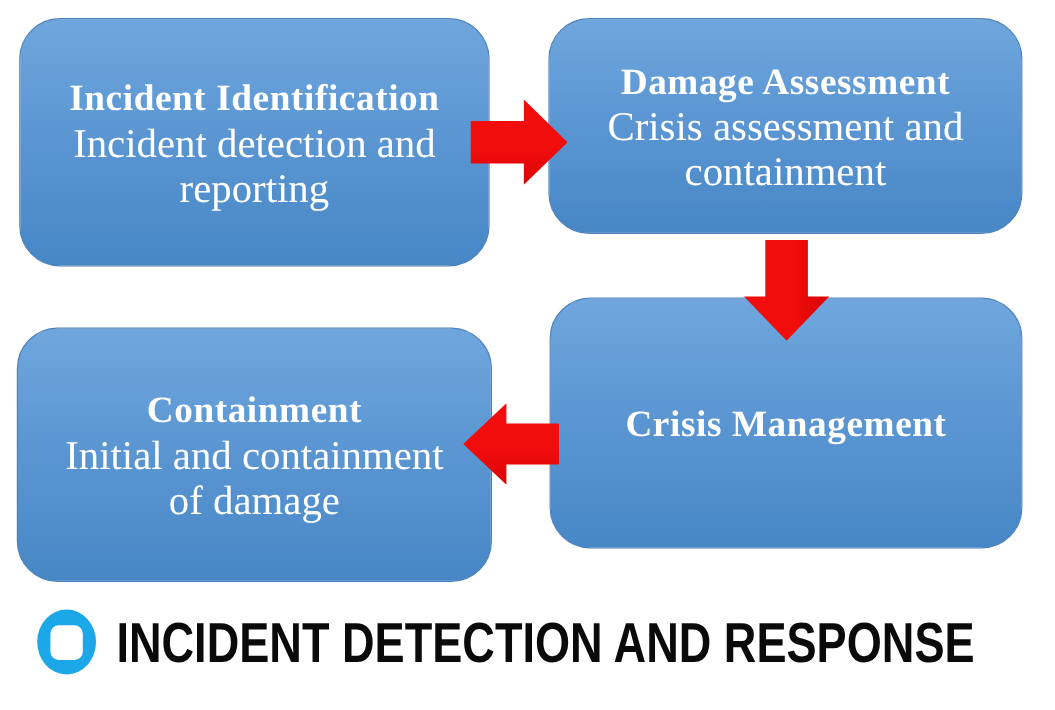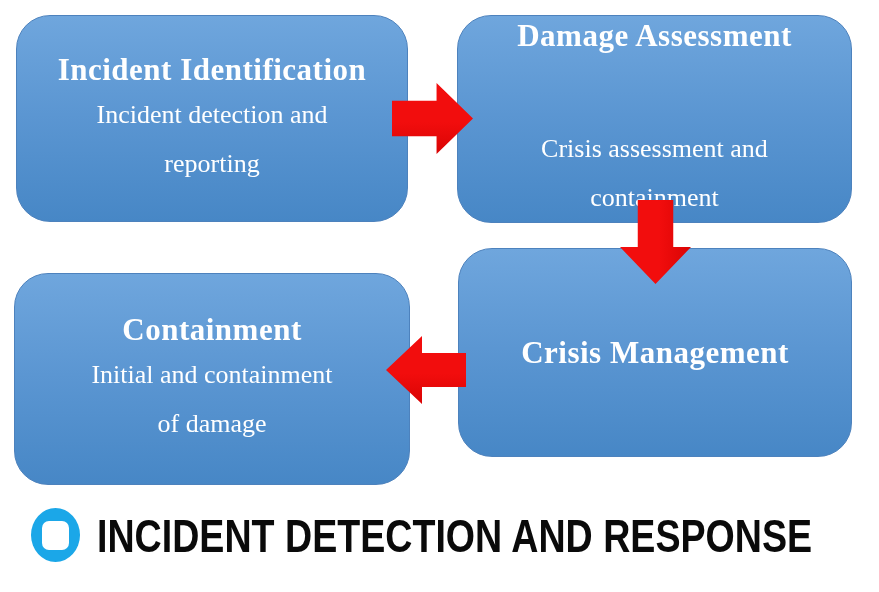--- a/index.html
+++ b/index.html
@@ -37,27 +37,27 @@
     padding:0 6px;
   }
   .flow-box h2{
     font-size:31px;
     font-weight:bold;
     line-height:40px;
     white-space:nowrap;
     letter-spacing:0.5px;
   }
   .flow-box p{
-    font-size:26px;
+    font-size:34px;
     font-weight:normal;
-    line-height:49px;
+    line-height:37px;
     white-space:pre-line;
   }
   .box-1{left:16px;top:15px;width:392px;height:207px;}
-  .box-2{left:457px;top:15px;width:395px;height:208px;justify-content:space-between;}
+  .box-2{left:457px;top:15px;width:395px;height:180px;}
   .box-3{left:458px;top:248px;width:394px;height:209px;}
   .box-4{left:14px;top:273px;width:396px;height:212px;}
 
   .arrow{
     position:absolute;
     background:linear-gradient(180deg, var(--arrow-red) 55%, var(--arrow-red-dark) 100%);
     z-index:2;
   }
   .arrow-right{
     left:392px;top:83px;width:81px;height:71px;

